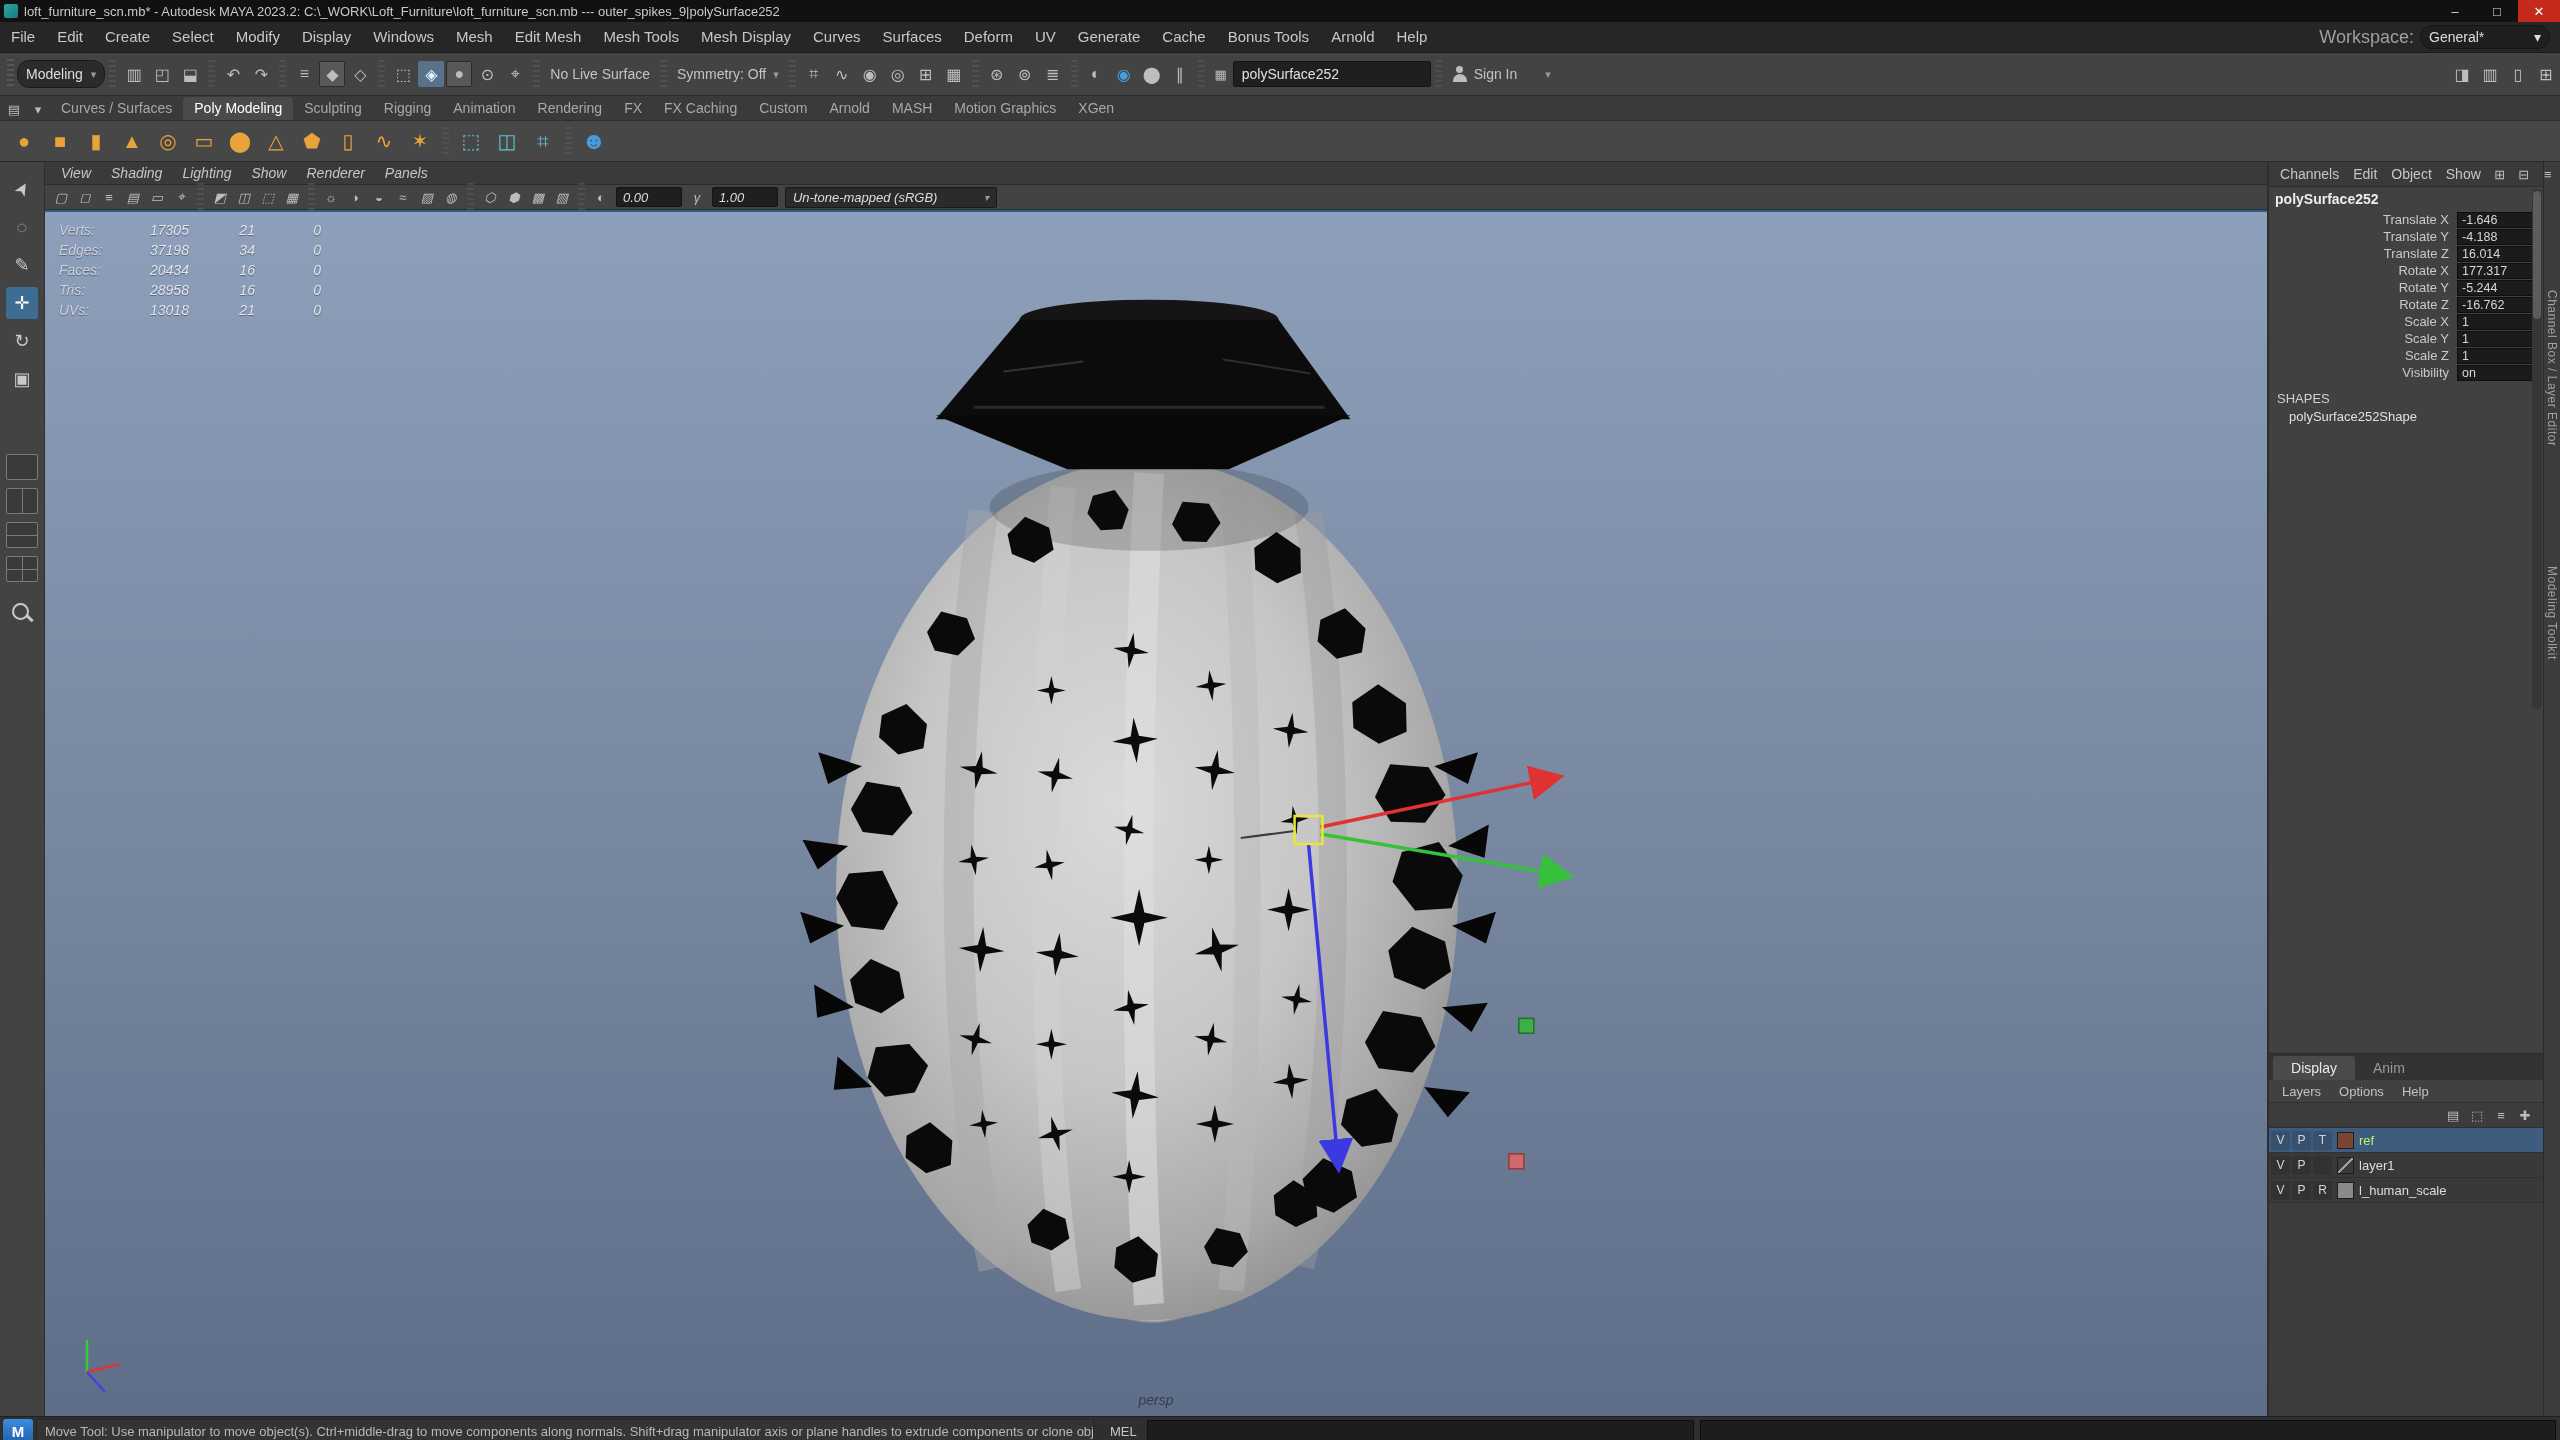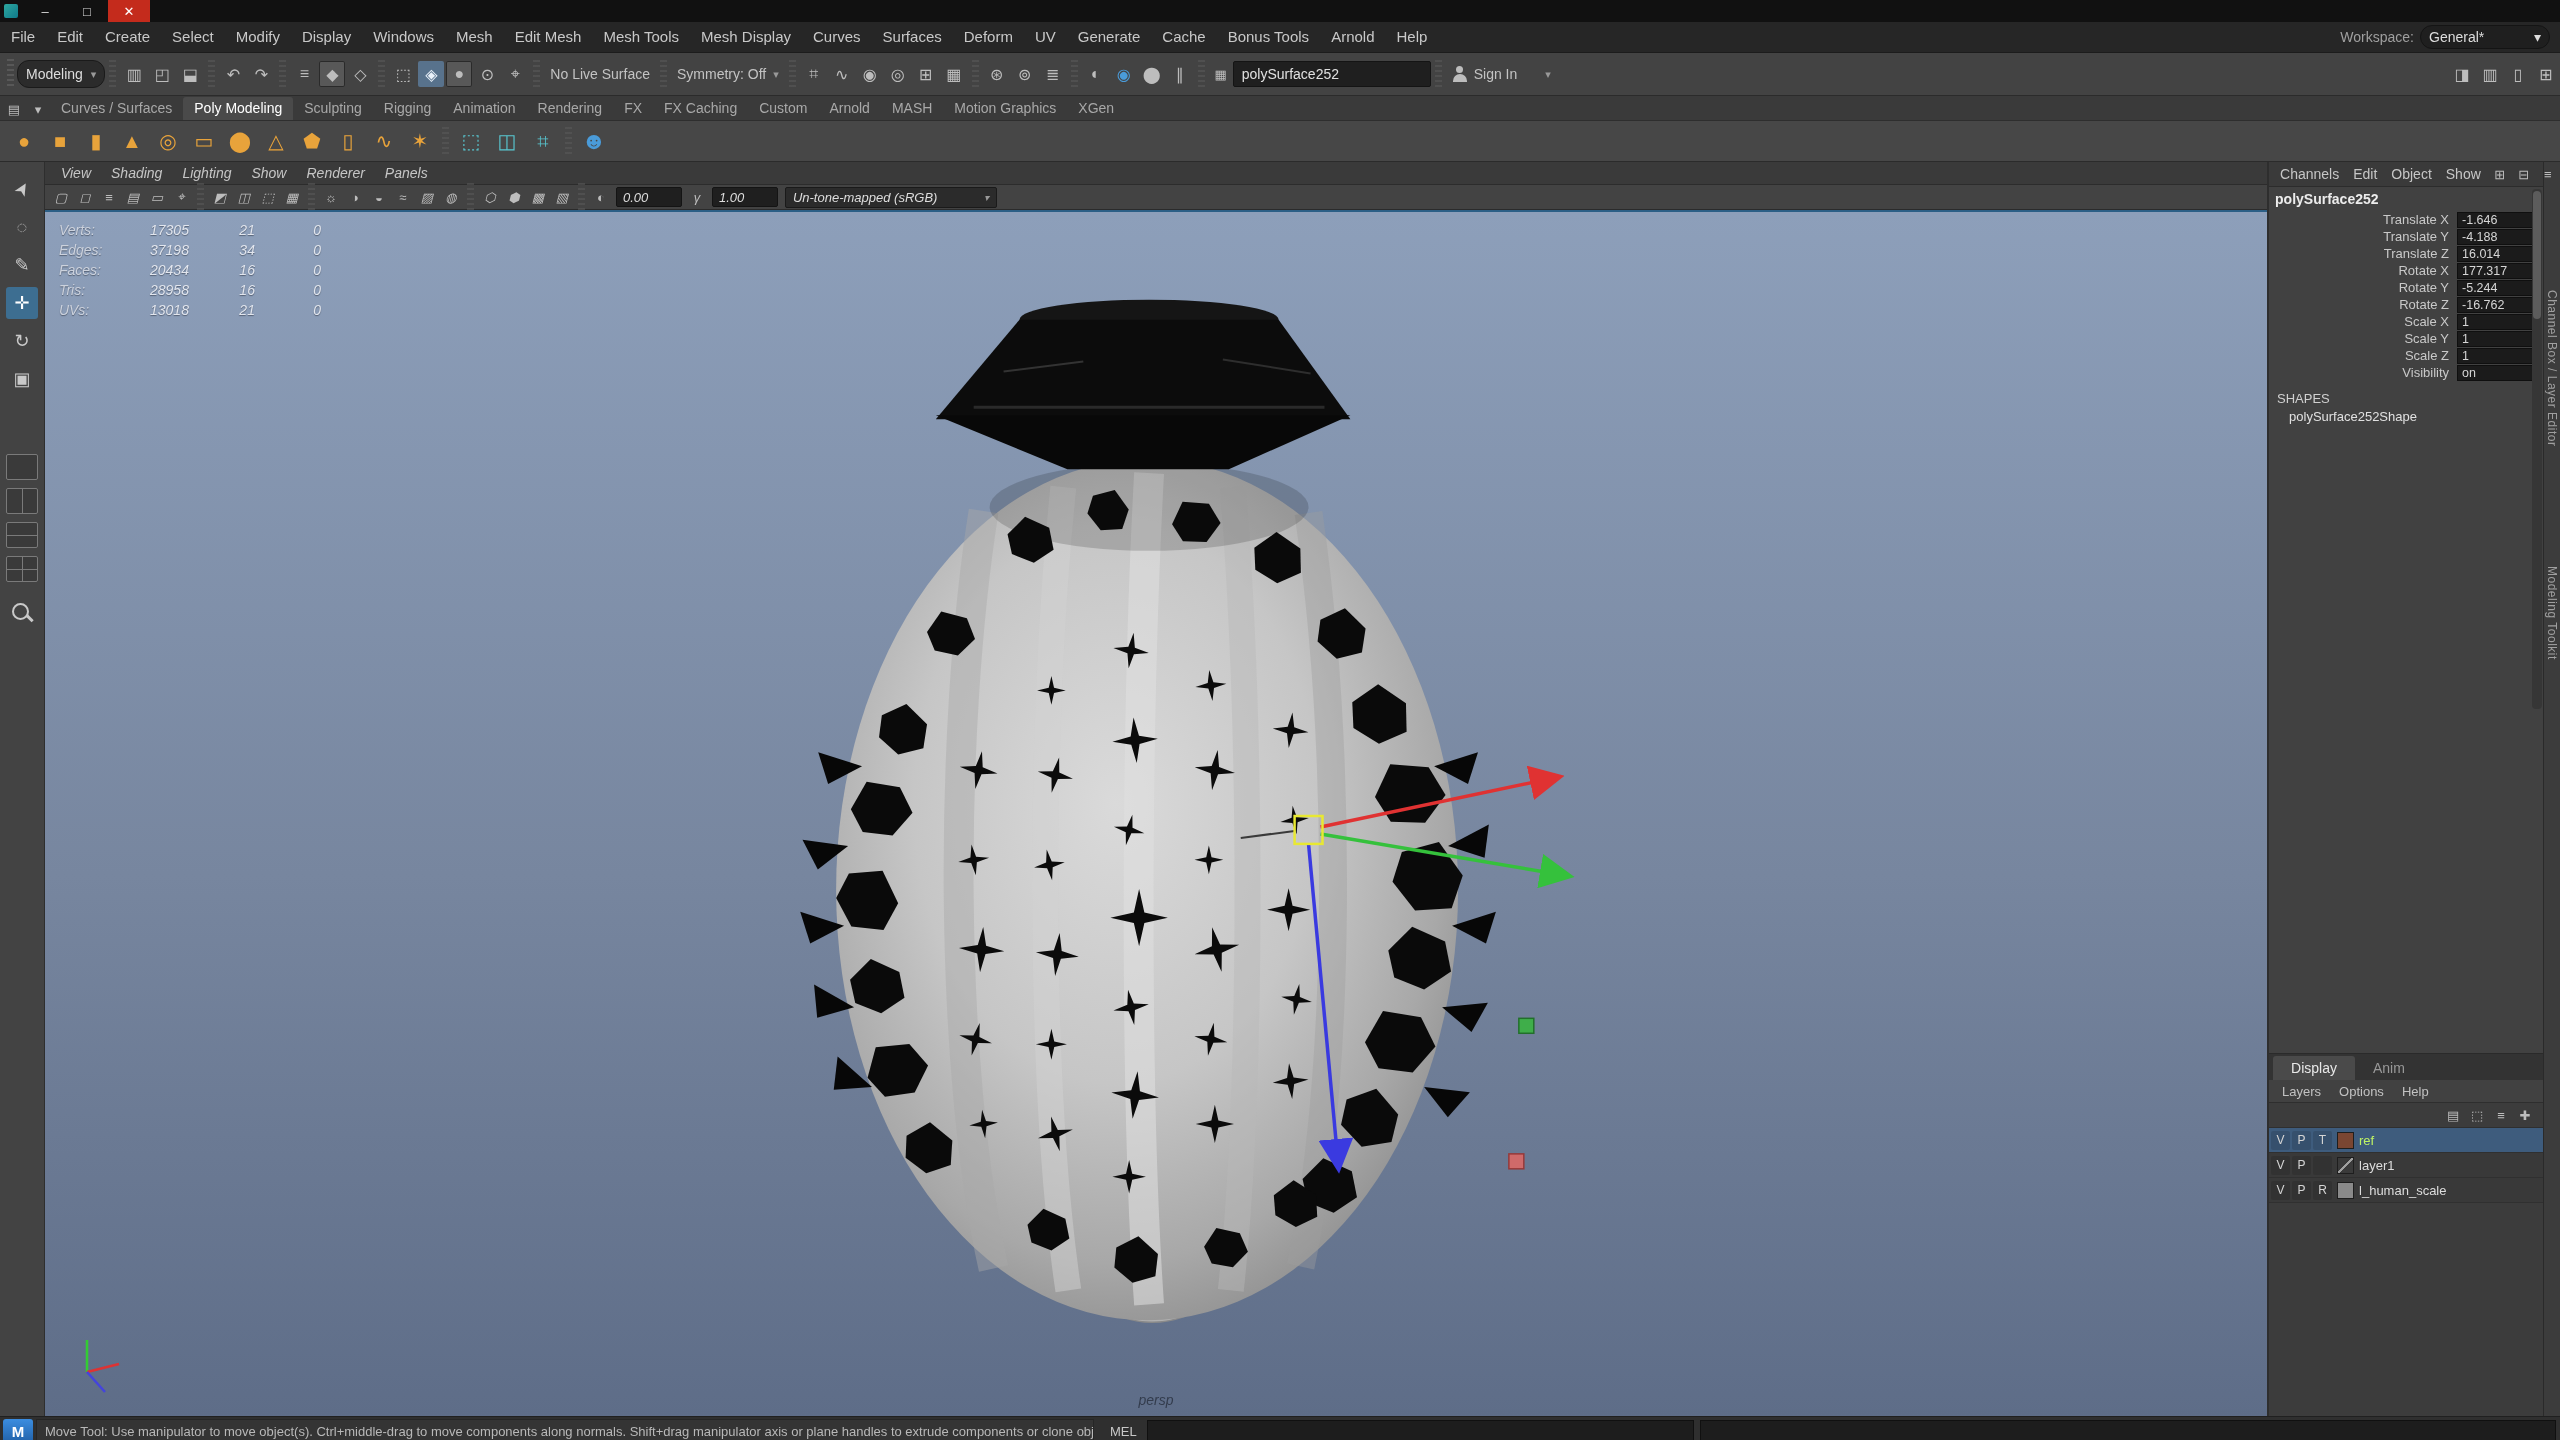--- a/index.html
+++ b/index.html
@@ -8,21 +8,21 @@
   .titlebar{height:22px;background:#111;display:flex;align-items:center;font-size:13px;color:#c9c9c9;}
   .titlebar .logo{width:14px;height:14px;margin:0 6px 0 4px;background:linear-gradient(135deg,#2ea8a0,#0f7a8a);border-radius:2px;}
   .titlebar .title{flex:1;white-space:nowrap;overflow:hidden;}
   .winbtn{width:42px;height:22px;display:flex;align-items:center;justify-content:center;color:#ddd;font-size:13px;}
   .winbtn.close{background:#c42b1c;color:#fff;}
   
   .menubar{height:30px;background:#262626;display:flex;align-items:center;font-size:15px;border-bottom:1px solid #1c1c1c;}
   .menu-item{padding:0 11px;color:#c8c8c8;line-height:30px;cursor:default;}
   .menubar .spacer{flex:1;}
   .workspace{display:flex;align-items:center;margin-right:10px;}
-  .workspace .ws-label{color:#9f9f9f;margin-right:6px;font-size:14px;}
+  .workspace .ws-label{color:#9f9f9f;margin-right:6px;font-size:18px;}
   .ws-select{background:#1f1f1f;border:1px solid #141414;height:22px;display:flex;align-items:center;padding:0 8px;min-width:112px;justify-content:space-between;font-size:14px;color:#ddd;border-radius:12px;}
   
   .statusline{height:42px;background:#434343;display:flex;align-items:center;border-bottom:1px solid #2b2b2b;padding-left:4px;}
   .grip{width:7px;height:30px;margin:0 3px;background:repeating-linear-gradient(#666 0 2px,transparent 2px 5px);opacity:.6;}
   .combo{background:#2b2b2b;border:1px solid #1a1a1a;height:26px;display:flex;align-items:center;padding:0 8px;border-radius:12px;color:#ddd;}
   .combo .caret{margin-left:8px;font-size:11px;color:#999;}
   .icon{width:26px;height:26px;display:flex;align-items:center;justify-content:center;font-size:16px;color:#bdbdbd;margin:0 1px;border-radius:2px;}
   .icon.sm{width:22px;height:22px;font-size:13px;}
   .icon.pressed{background:#585858;box-shadow:inset 0 0 0 1px #2a2a2a;}
   .icon.active-blue{background:#58728c;color:#eaf2fa;}
@@ -112,20 +112,21 @@
   .cmd-input{width:545px;height:20px;background:#1d1d1d;border:1px solid #101010;}
   .cmd-output{flex:1;height:20px;background:#1d1d1d;border:1px solid #101010;margin:0 4px 0 6px;}
 </style>
 </head>
 <body>
 
 <div class="app">
 
   <div class="titlebar">
     <span class="logo"></span>
+    <span class="title">loft_furniture_scn.mb* - Autodesk MAYA 2023.2: C:\_WORK\Loft_Furniture\loft_furniture_scn.mb  ---  outer_spikes_9|polySurface252</span>
     <span class="winbtn">–</span>
     <span class="winbtn">□</span>
     <span class="winbtn close">✕</span>
   </div>
 
   <div class="menubar">
     <span class="menu-item">File</span>
     <span class="menu-item">Edit</span>
     <span class="menu-item">Create</span>
     <span class="menu-item">Select</span>

